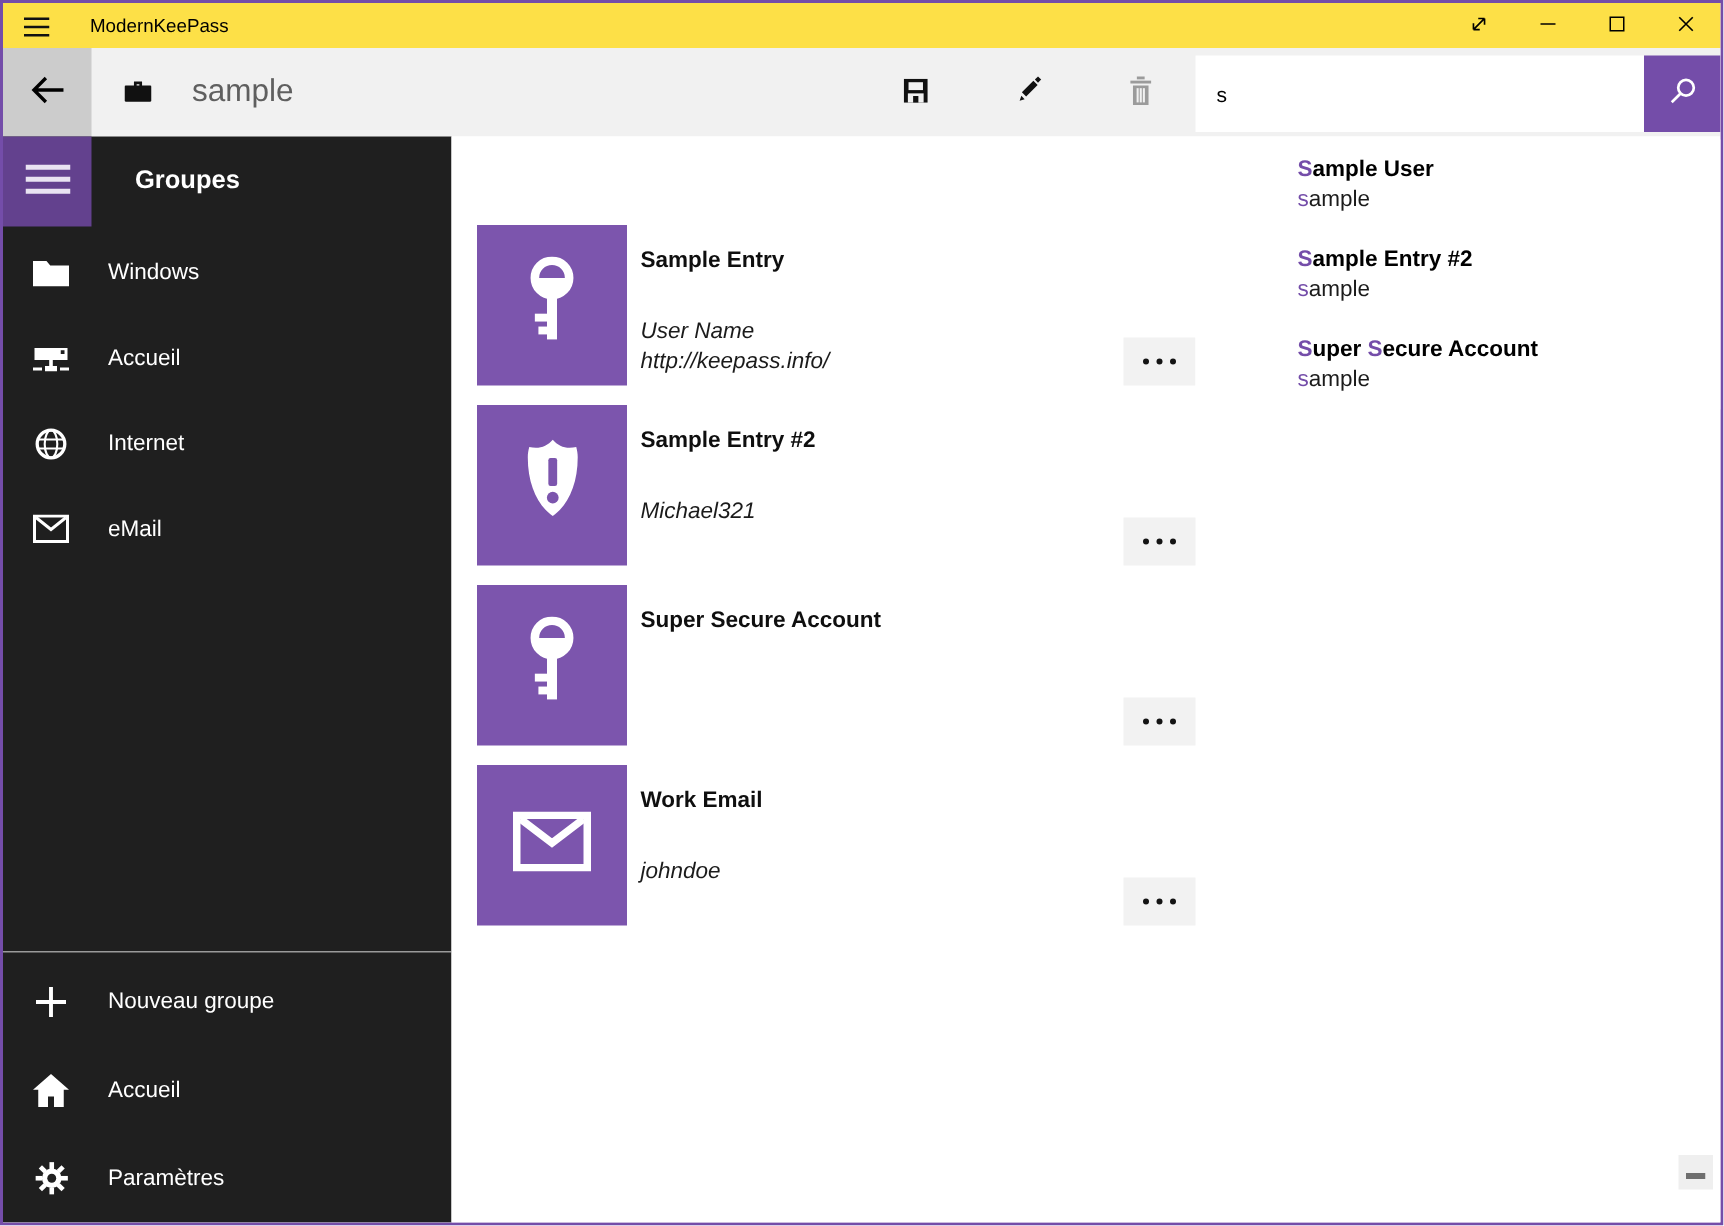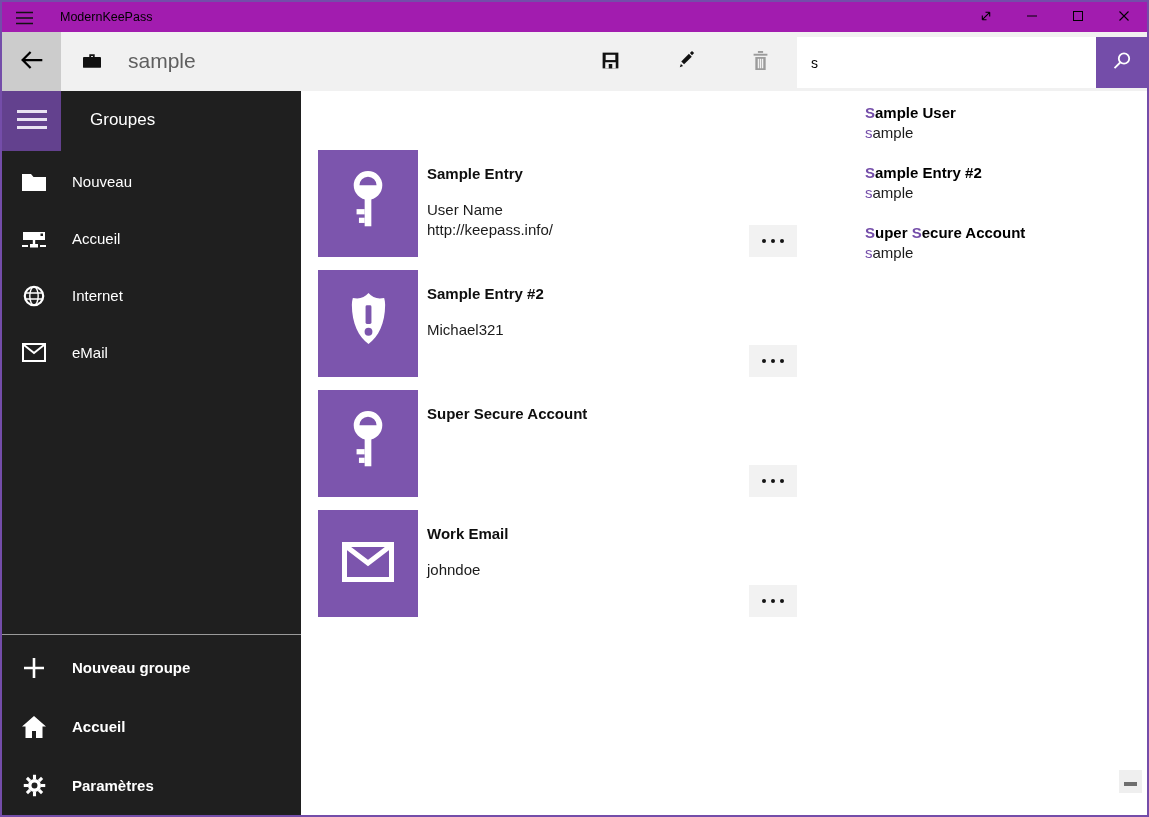--- a/index.html
+++ b/index.html
@@ -9,21 +9,21 @@
     --sidebar-bg:#1f1f1f;
     --appbar-bg:#f1f1f1;
     --backbtn-bg:#cccccc;
   }
   *{margin:0;padding:0;box-sizing:border-box;}
   body{background:#fff;font-family:"Liberation Sans",sans-serif;}
   .window{position:relative;width:1149px;height:817px;border:2px solid var(--accent);
           background:#fff;overflow:hidden;}
 
   
-  .titlebar{position:absolute;left:0;top:0;right:0;height:30px;background:#a21caf;}
+  .titlebar{position:absolute;left:0;top:0;right:0;height:30px;background:#fde047;}
   .tb-hamburger{position:absolute;left:14px;top:8px;width:18px;height:15px;display:flex;align-items:center;}
   .tb-title{position:absolute;left:58px;top:0;height:30px;line-height:30px;font-size:12.5px;color:#000;}
   .tb-controls{position:absolute;right:0;top:0;height:30px;display:flex;}
   .tb-btn{width:46px;height:30px;border:none;background:transparent;display:flex;align-items:center;justify-content:center;cursor:pointer;}
 
   
   .appbar{position:absolute;left:0;top:30px;right:0;height:59px;background:var(--appbar-bg);}
   .back-btn{position:absolute;left:0;top:0;width:59px;height:59px;border:none;background:var(--backbtn-bg);
             display:flex;align-items:center;justify-content:center;cursor:pointer;}
   .db-icon{position:absolute;left:81px;top:22px;width:20px;height:16px;}
@@ -37,37 +37,37 @@
   .cmd-btn:nth-of-type(3){left:738px;}
   .search-input{position:absolute;left:795px;top:5px;width:299px;height:51px;border:none;outline:none;
                 background:#fff;font-size:14px;padding-left:14px;color:#000;font-family:inherit;}
   .search-btn{position:absolute;left:1094px;top:5px;width:51px;height:51px;border:none;background:var(--accent);
               display:flex;align-items:center;justify-content:center;cursor:pointer;}
 
   
   .sidebar{position:absolute;left:0;top:89px;width:299px;bottom:0;background:var(--sidebar-bg);}
   .side-hamburger{position:absolute;left:0;top:0;width:59px;height:60px;border:none;background:var(--navbtn);
                   display:flex;align-items:center;justify-content:center;cursor:pointer;}
-  .side-header{position:absolute;left:88px;top:0;height:60px;line-height:58px;color:#fff;font-weight:normal;font-size:17px;}
+  .side-header{position:absolute;left:88px;top:0;height:60px;line-height:58px;color:#fff;font-weight:bold;font-size:17px;}
   .group-list{position:absolute;left:0;top:62px;right:0;}
   .side-item{height:57px;display:flex;align-items:center;color:#fff;font-size:15px;cursor:pointer;}
-  .footer-list .side-item{height:59px;font-weight:bold;}
+  .footer-list .side-item{height:59px;font-weight:normal;}
   .item-icon{width:32px;margin-left:16px;display:flex;align-items:center;justify-content:center;color:#fff;}
   .item-label{margin-left:22px;}
   .side-divider{position:absolute;left:0;top:543px;right:0;height:1px;background:#9a9a9a;}
   .footer-list{position:absolute;left:0;top:547px;right:0;}
 
   
   .main{position:absolute;left:299px;top:89px;right:0;bottom:0;background:#fff;}
   .entries{position:absolute;left:17px;top:59px;width:480px;}
   .entry{position:relative;height:107px;margin-bottom:13px;cursor:pointer;}
   .tile{position:absolute;left:0;top:0;width:100px;height:107px;background:var(--tile);
         display:flex;align-items:center;justify-content:center;}
   .entry-title{position:absolute;left:109px;top:15px;font-weight:bold;font-size:15px;color:#0f0f0f;white-space:nowrap;}
-  .entry-lines{position:absolute;left:109px;top:50px;font-size:15px;color:#1b1b1b;line-height:20px;white-space:nowrap;}
+  .entry-lines{position:absolute;left:109px;top:61px;font-size:15px;color:#1b1b1b;line-height:20px;white-space:nowrap;font-style:italic;}
   .more-btn{position:absolute;right:1px;bottom:0;width:48px;height:32px;border:none;background:#f2f2f2;
             display:flex;align-items:center;justify-content:center;cursor:pointer;}
   .more-btn i{width:4px;height:4px;border-radius:50%;background:#141414;display:inline-block;margin:0 2.5px;}
 
   
   .suggestions{position:absolute;left:795px;top:91px;width:350px;background:#fff;}
   .sugg-item{height:60px;padding:10px 0 0 68px;cursor:pointer;}
   .sugg-title{font-size:15px;font-weight:bold;line-height:20px;color:#000;white-space:nowrap;}
   .sugg-sub{font-size:15px;line-height:20px;color:#1b1b1b;}
   .hl{color:var(--accent);}
@@ -172,21 +172,21 @@
           </svg></span>
     </button>
     <span class="side-header">Groupes</span>
     <div class="group-list">
         <div class="side-item">
     <span class="item-icon">
             <svg width="24" height="19" viewBox="0 0 24 19">
               <path d="M0 2h9l2.5 3H24v14H0Z" fill="#fff"></path>
             </svg>
           </span>
-    <span class="item-label">Nouveau</span>
+    <span class="item-label">Windows</span>
   </div>
         <div class="side-item">
     <span class="item-icon">
             <svg width="26" height="22" viewBox="0 0 26 22">
               <g fill="#fff">
                 <rect x="2" y="4" width="22" height="8"></rect>
                 <rect x="11.8" y="12" width="2.4" height="4"></rect>
                 <rect x="9" y="16" width="8" height="3.5"></rect>
                 <rect x="1" y="17" width="6" height="2"></rect>
                 <rect x="19" y="17" width="6" height="2"></rect>

